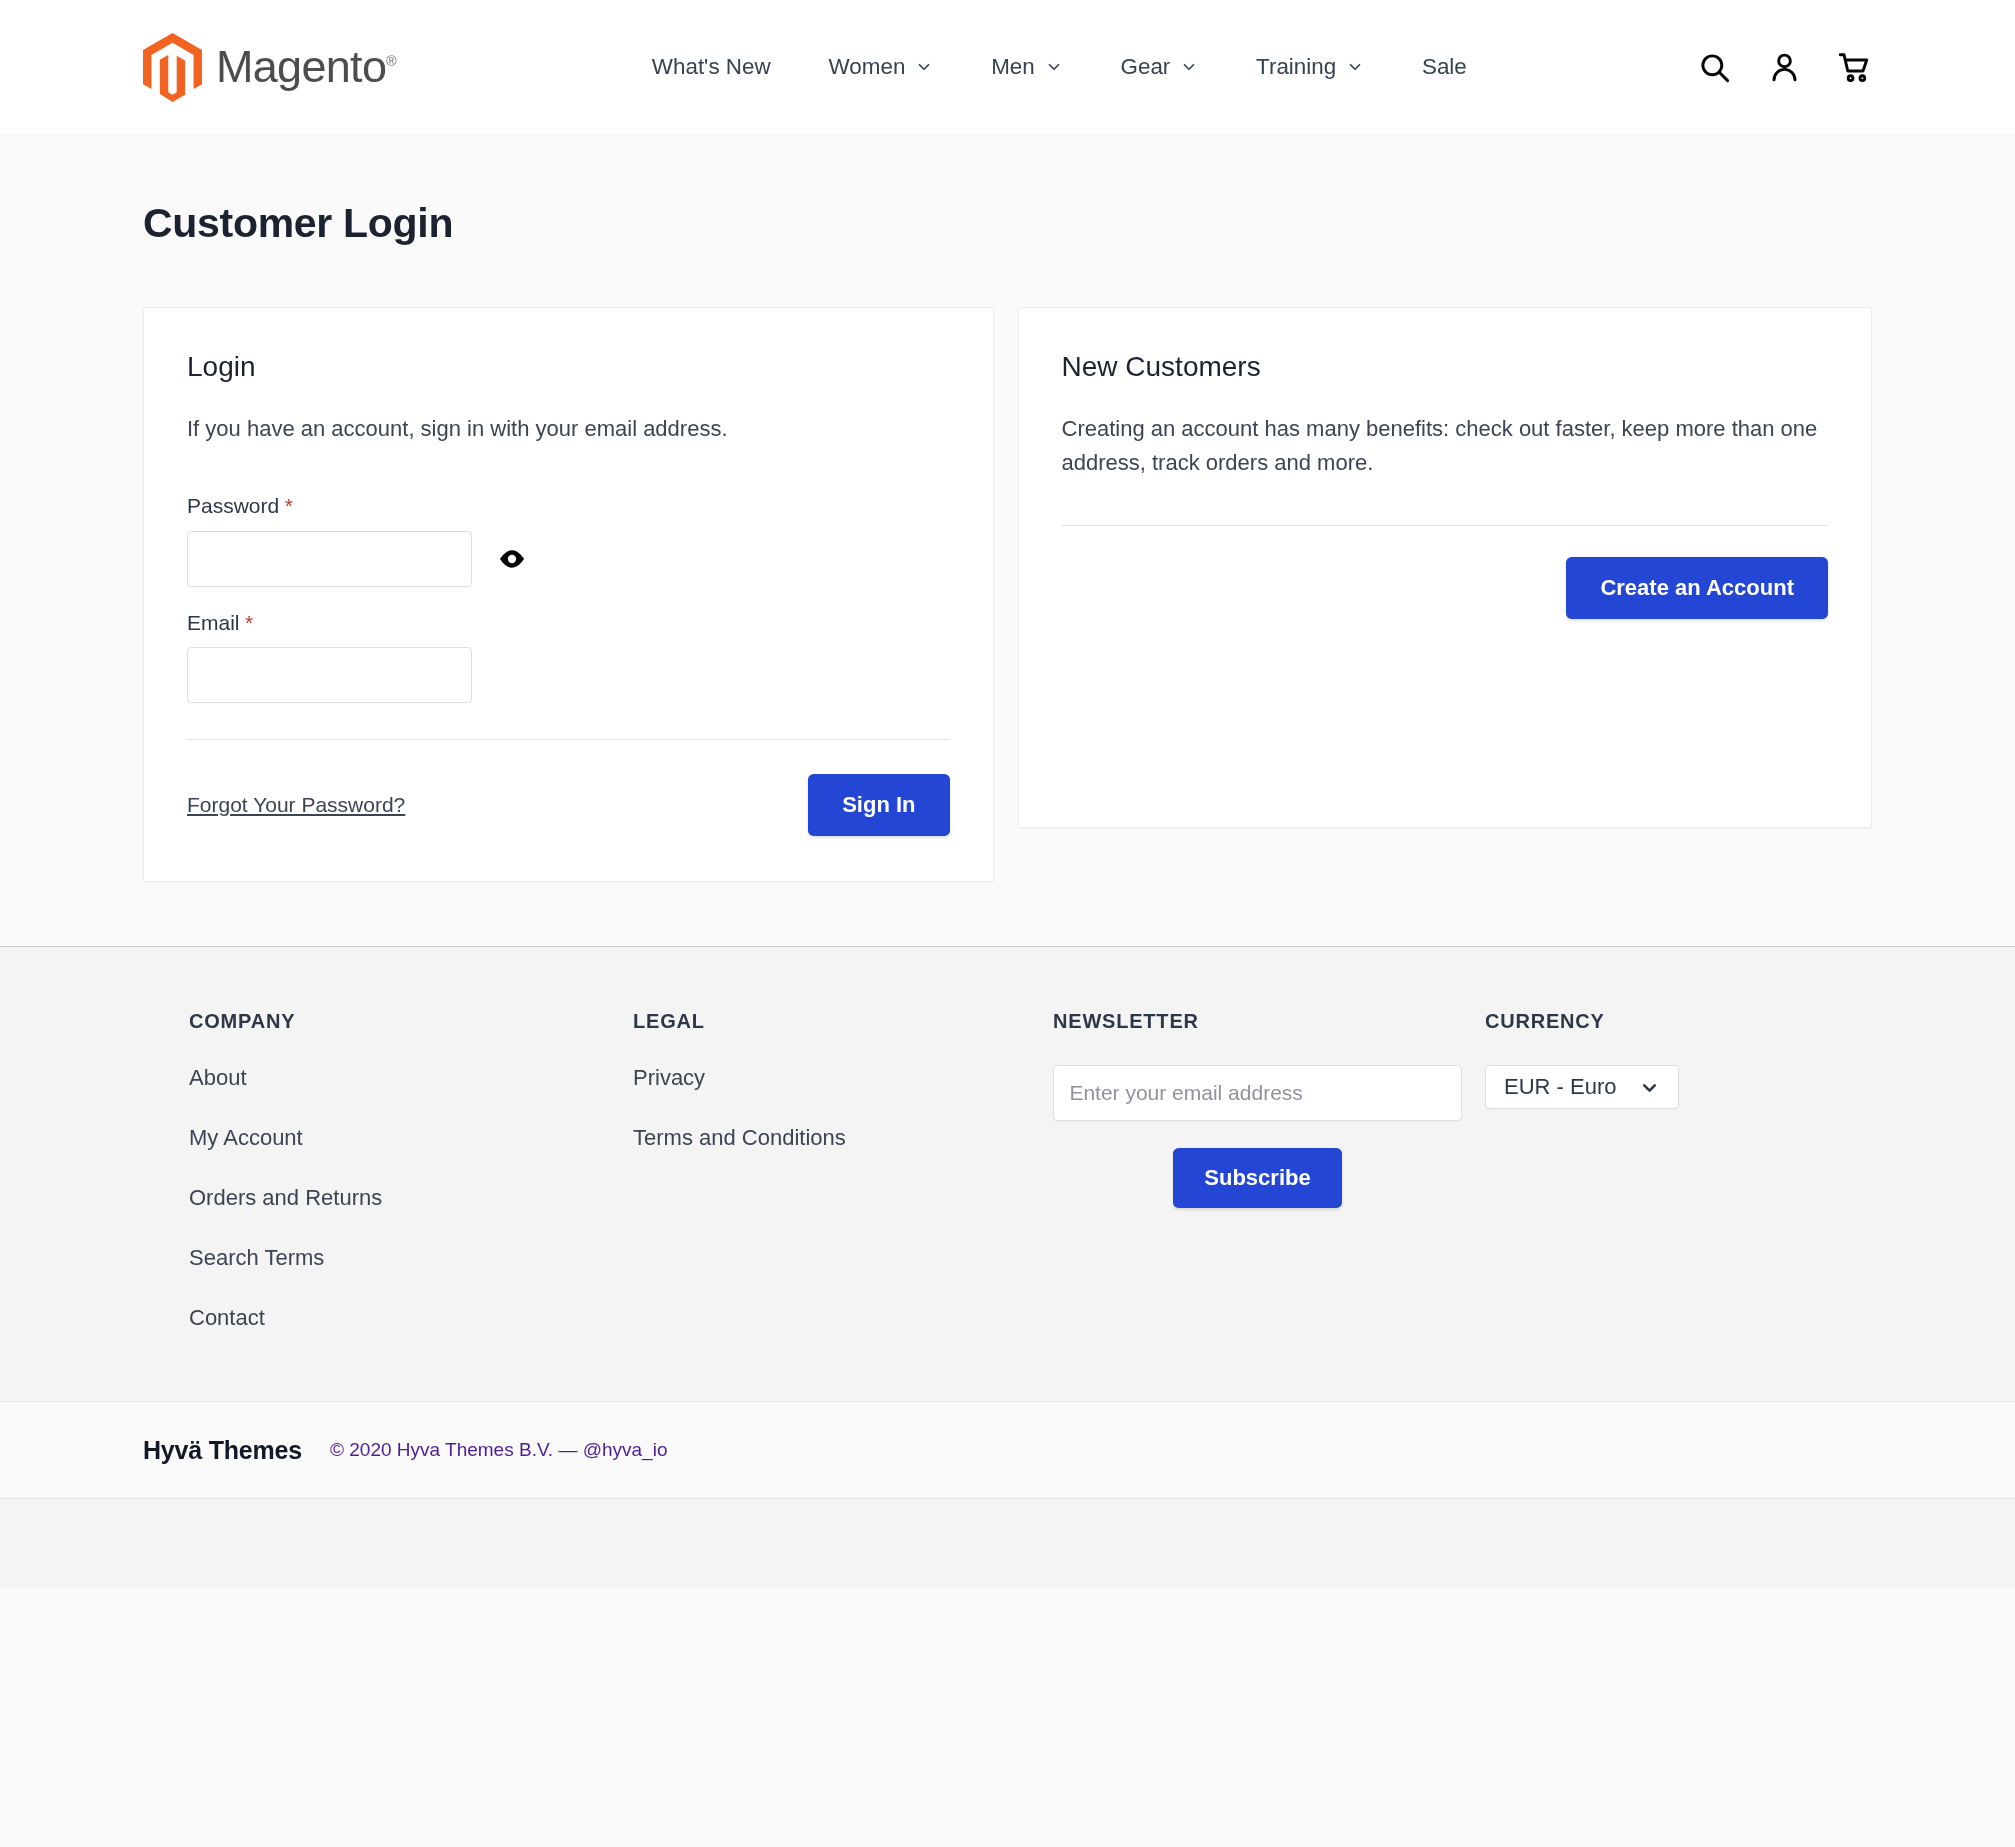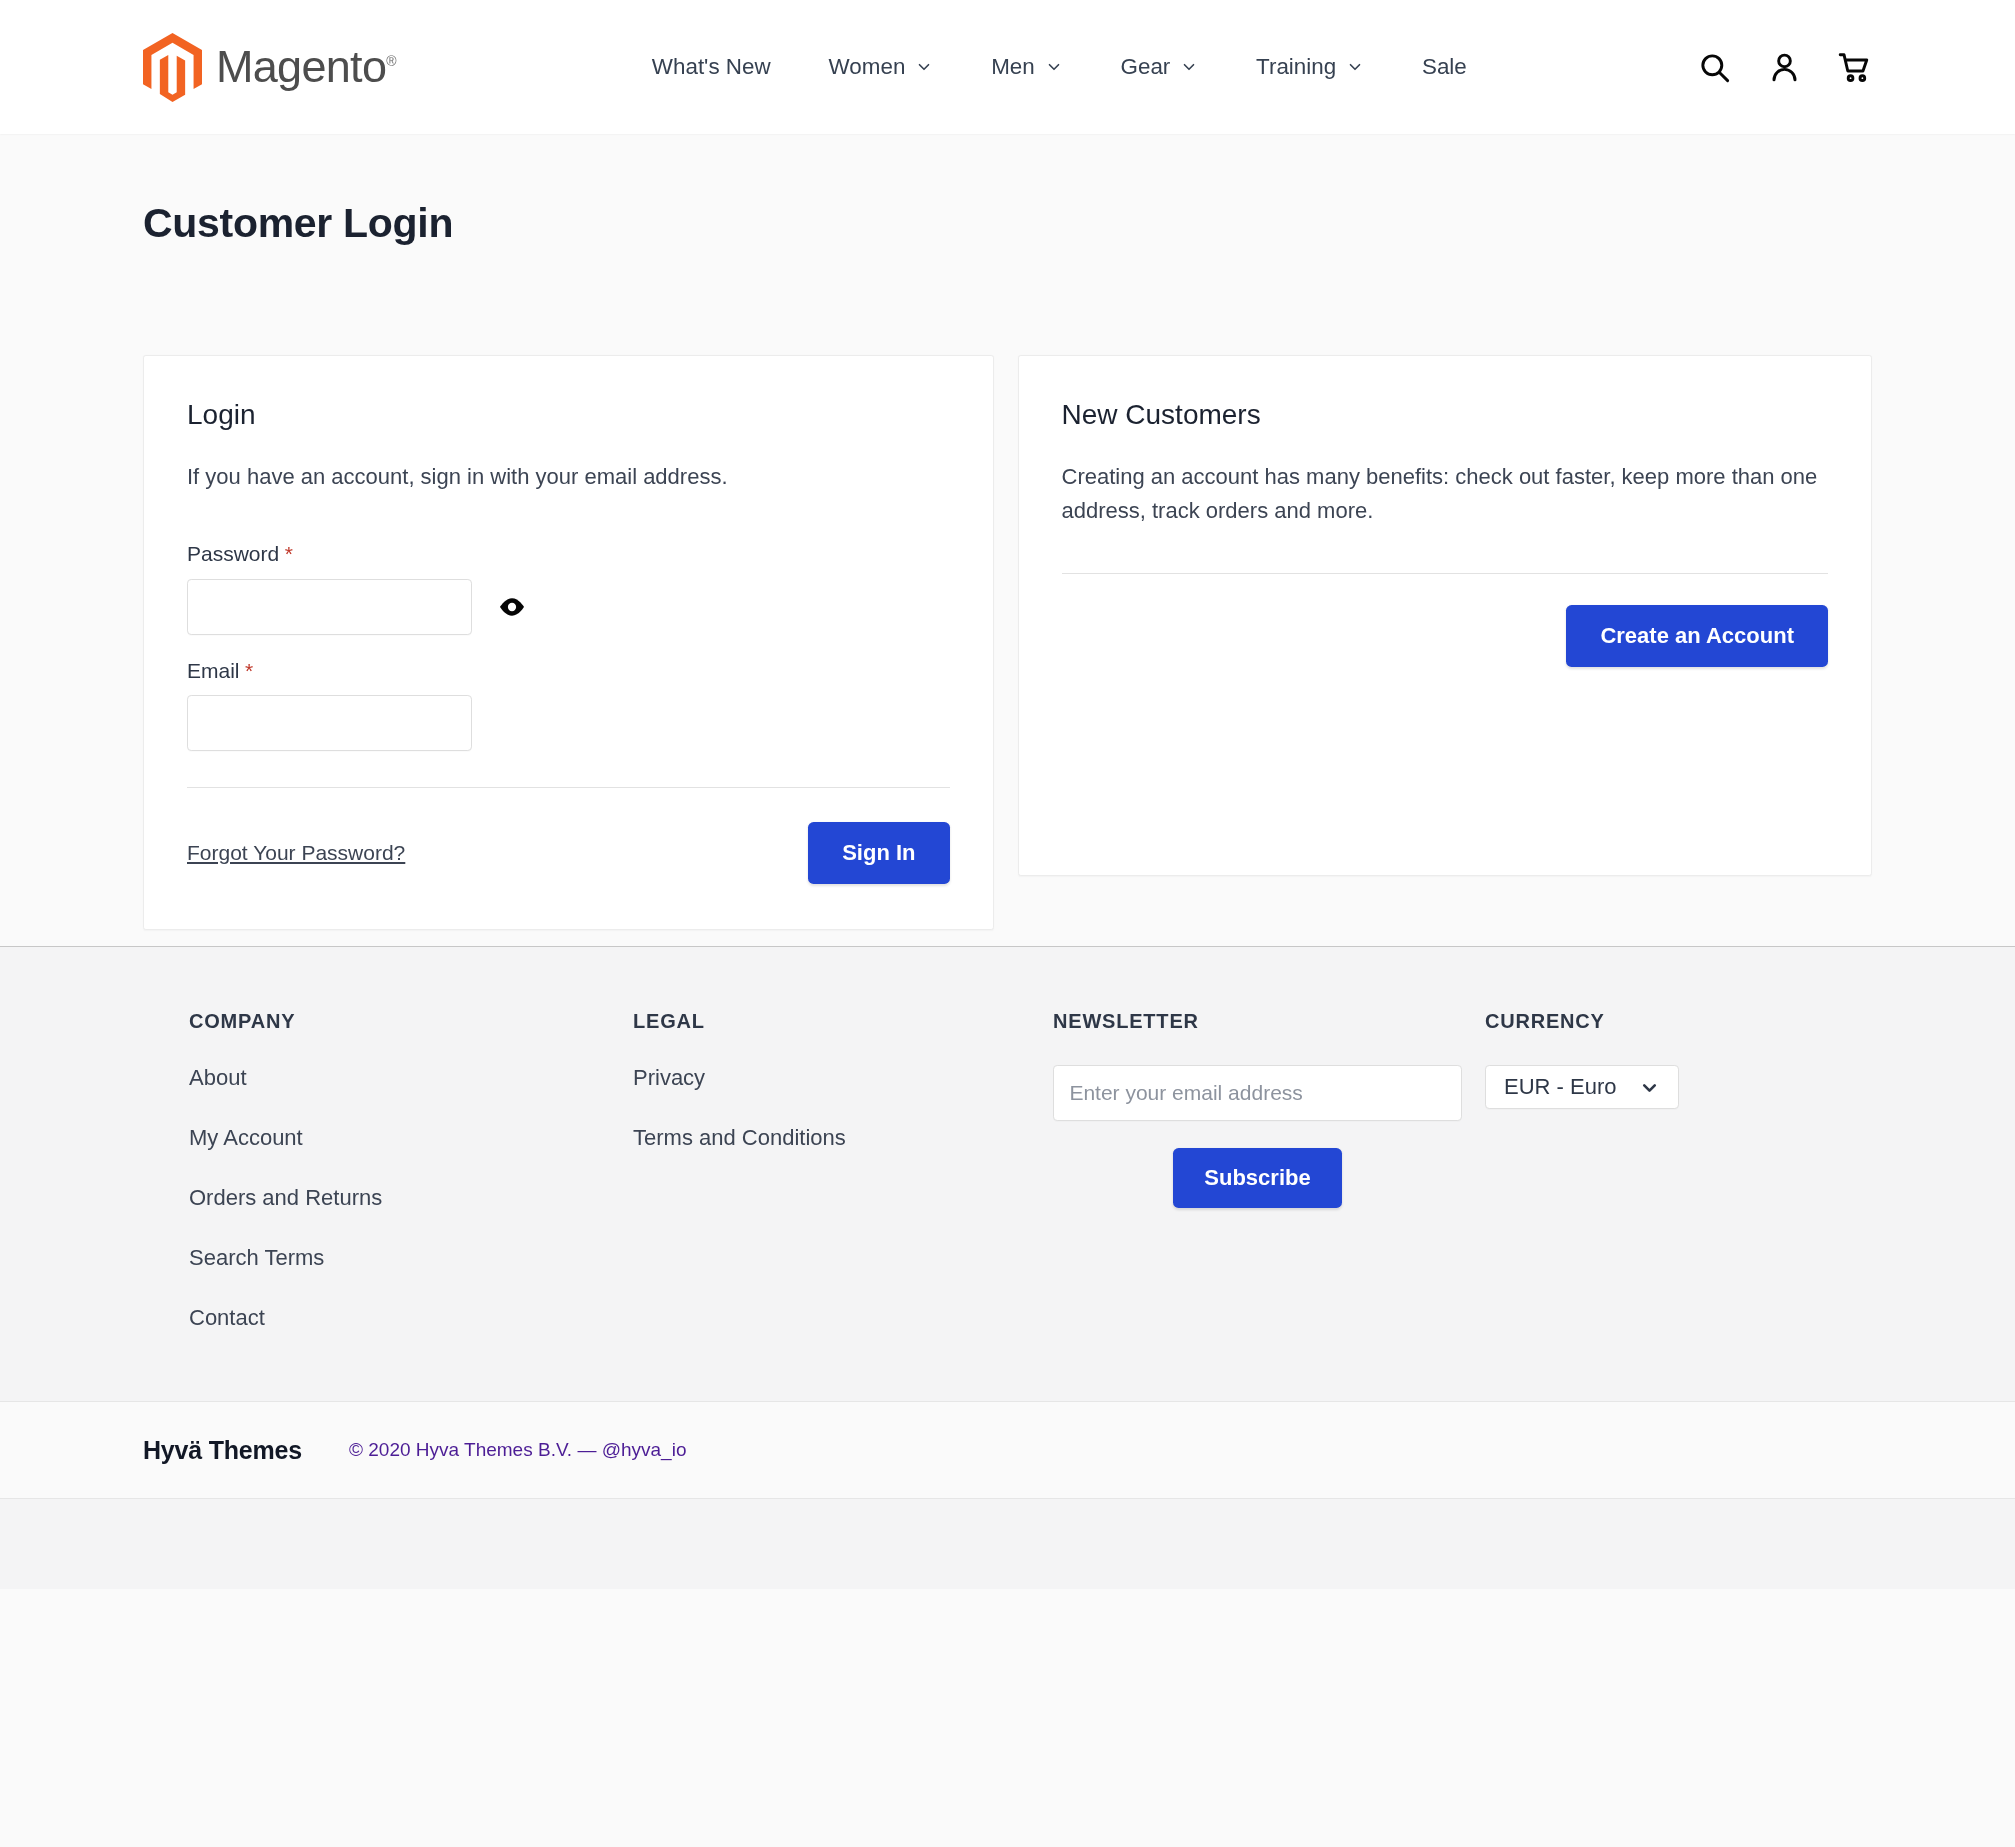--- a/index.html
+++ b/index.html
@@ -88,21 +88,21 @@
     font-weight: bold;
     color: #1b2230;
     padding-top: 66px;
     padding-bottom: 0;
     letter-spacing: -0.3px;
   }
 
   .cards-row {
     display: flex;
     gap: 24px;
-    margin-top: 108px;
+    margin-top: 60px;
     align-items: flex-start;
   }
 
   .card {
     background: #ffffff;
     border: 0.7px solid #ececec;
     border-radius: 2.8px;
     box-shadow: 0 0.7px 1.4px rgba(0,0,0,0.03);
     padding: 43px 43px 45px 43px;
   }
@@ -278,21 +278,21 @@
   }
 
   
   .copyright-bar {
     background: #fafafa;
     border-top: 0.7px solid #e6e6e6;
     height: 97px;
     display: flex;
     align-items: center;
     padding: 0 143px;
-    gap: 47px;
+    gap: 28px;
   }
   .hyva-brand {
     font-size: 25px;
     font-weight: bold;
     color: #121826;
     letter-spacing: -0.2px;
   }
   .copy-text {
     font-size: 19px;
     color: #4c1d95;

